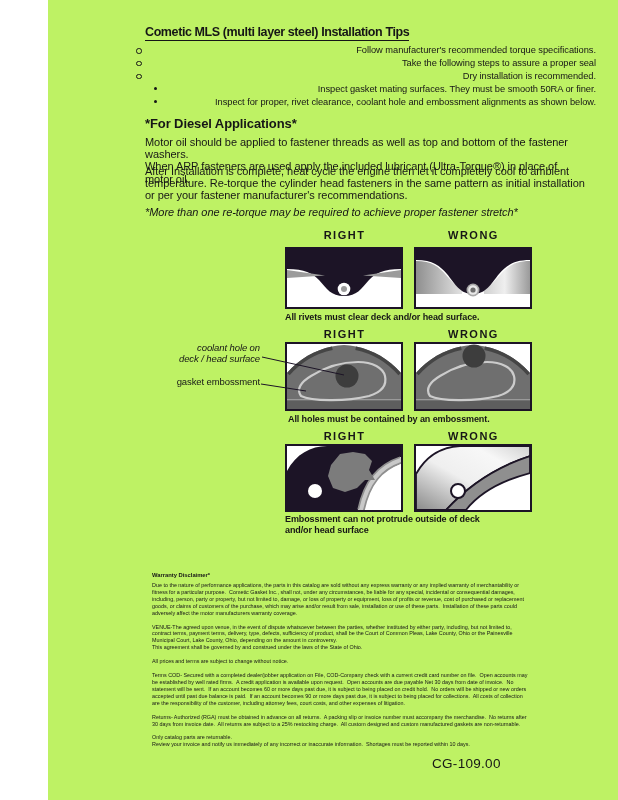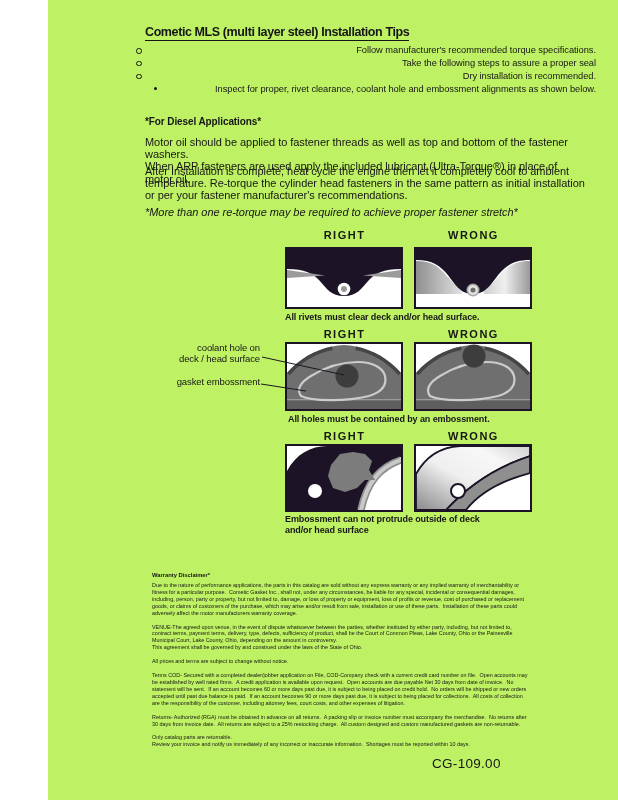--- a/index.html
+++ b/index.html
@@ -10,38 +10,38 @@
   .title {
     position:absolute; left:97px; top:25px;
     font-size:12.5px; font-weight:bold; letter-spacing:-0.4px;
     border-bottom:1.5px solid #161616; padding-bottom:1px; white-space:nowrap;
   }
   .bullets { position:absolute; left:88px; top:44px; font-size:9.3px; line-height:12.9px; letter-spacing:-0.05px; width:460px;}
   .b-row { display:flex; align-items:flex-start;justify-content:space-between; }
   .dot-open { width:3.5px; height:3.5px; border:1px solid #161616; border-radius:50%; margin:4.0px 4px 0 0; flex:none; }
   .dot-fill { width:3px; height:3px; background:#161616; border-radius:50%; margin:4.6px 4px 0 0; flex:none; }
   .sub { margin-left:18px; }
-  .diesel-h { position:absolute; left:97px; top:116px; font-size:10px; font-weight:bold; letter-spacing:-0.1px;}
+  .diesel-h { position:absolute; left:97px; top:116px; font-size:13px; font-weight:bold; letter-spacing:-0.1px;}
   .para { position:absolute; left:97px; width:442px; font-size:11px; line-height:12.2px; white-space:pre-line; letter-spacing:-0.05px;}
   #p1 { top:136px; } #p2 { top:165px; } #note { top:206px;font-style:italic; }
 
   .figlabel { position:absolute; width:119px; text-align:center; font-size:11px; font-weight:bold; letter-spacing:1.5px; }
   .figbox { position:absolute; width:114px; border:2.5px solid #1c1426; background:#fff; }
   .figbox svg { display:block; width:100%; height:100%; }
   .h58 { height:58px; } .h65 { height:65px; } .h64 { height:64px; }
   .colL { left:237px; } .colR { left:366px; }
   .rowlab1 { top:229px; } .rowlab2 { top:328px; } .rowlab3 { top:430px; }
   .rowbox1 { top:247px; } .rowbox2 { top:342px; } .rowbox3 { top:444px; }
   .figcap { position:absolute; font-size:9px; font-weight:bold; letter-spacing:-0.1px; white-space:pre-line; line-height:11px;}
   #cap1 { left:237px; top:312px; }
   #cap2 { left:240px; top:414px; }
   #cap3 { left:237px; top:514px; width:240px; }
 
   .ann { position:absolute; left:100px; width:112px; text-align:right; font-size:9.5px; line-height:10.6px; white-space:pre-line; letter-spacing:-0.1px;}
-  #ann1 { top:343px; } #ann2 { top:377px; }
+  #ann1 { top:343px;font-style:italic; } #ann2 { top:377px; }
   .overlay { position:absolute; left:0; top:0; pointer-events:none; }
 
   .disc { position:absolute; left:104px; top:572px; width:424px; }
   .disc-h { font-size:5.8px; font-weight:bold; margin:0 0 4px 0; }
   .disc p { font-size:5.4px; line-height:6.9px; margin:0 0 7px 0; white-space:pre-wrap; }
   .pagenum { position:absolute; left:384px; top:756px; font-size:13.5px; letter-spacing:0.3px; }
 </style>
 </head>
 <body>
 
@@ -54,20 +54,24 @@
       <span class="dot-open"></span>
       <span>Follow manufacturer's recommended torque specifications.</span>
     </div>
     <div class="b-row">
       <span class="dot-open"></span>
       <span>Take the following steps to assure a proper seal</span>
     </div>
     <div class="b-row">
       <span class="dot-open"></span>
       <span>Dry installation is recommended.</span>
+    </div>
+    <div class="b-row sub">
+      <span class="dot-fill"></span>
+      <span>Inspect gasket mating surfaces.  They must be smooth 50RA or finer.</span>
     </div>
     <div class="b-row sub">
       <span class="dot-fill"></span>
       <span>Inspect for proper, rivet clearance, coolant hole and embossment alignments as shown below.</span>
     </div>
   </div>
 
   <div class="diesel-h">*For Diesel Applications*</div>
   <div class="para" id="p1">Motor oil should be applied to fastener threads as well as top and bottom of the fastener washers.
 When ARP fasteners are used apply the included lubricant (Ultra-Torque®) in place of motor oil.</div>

